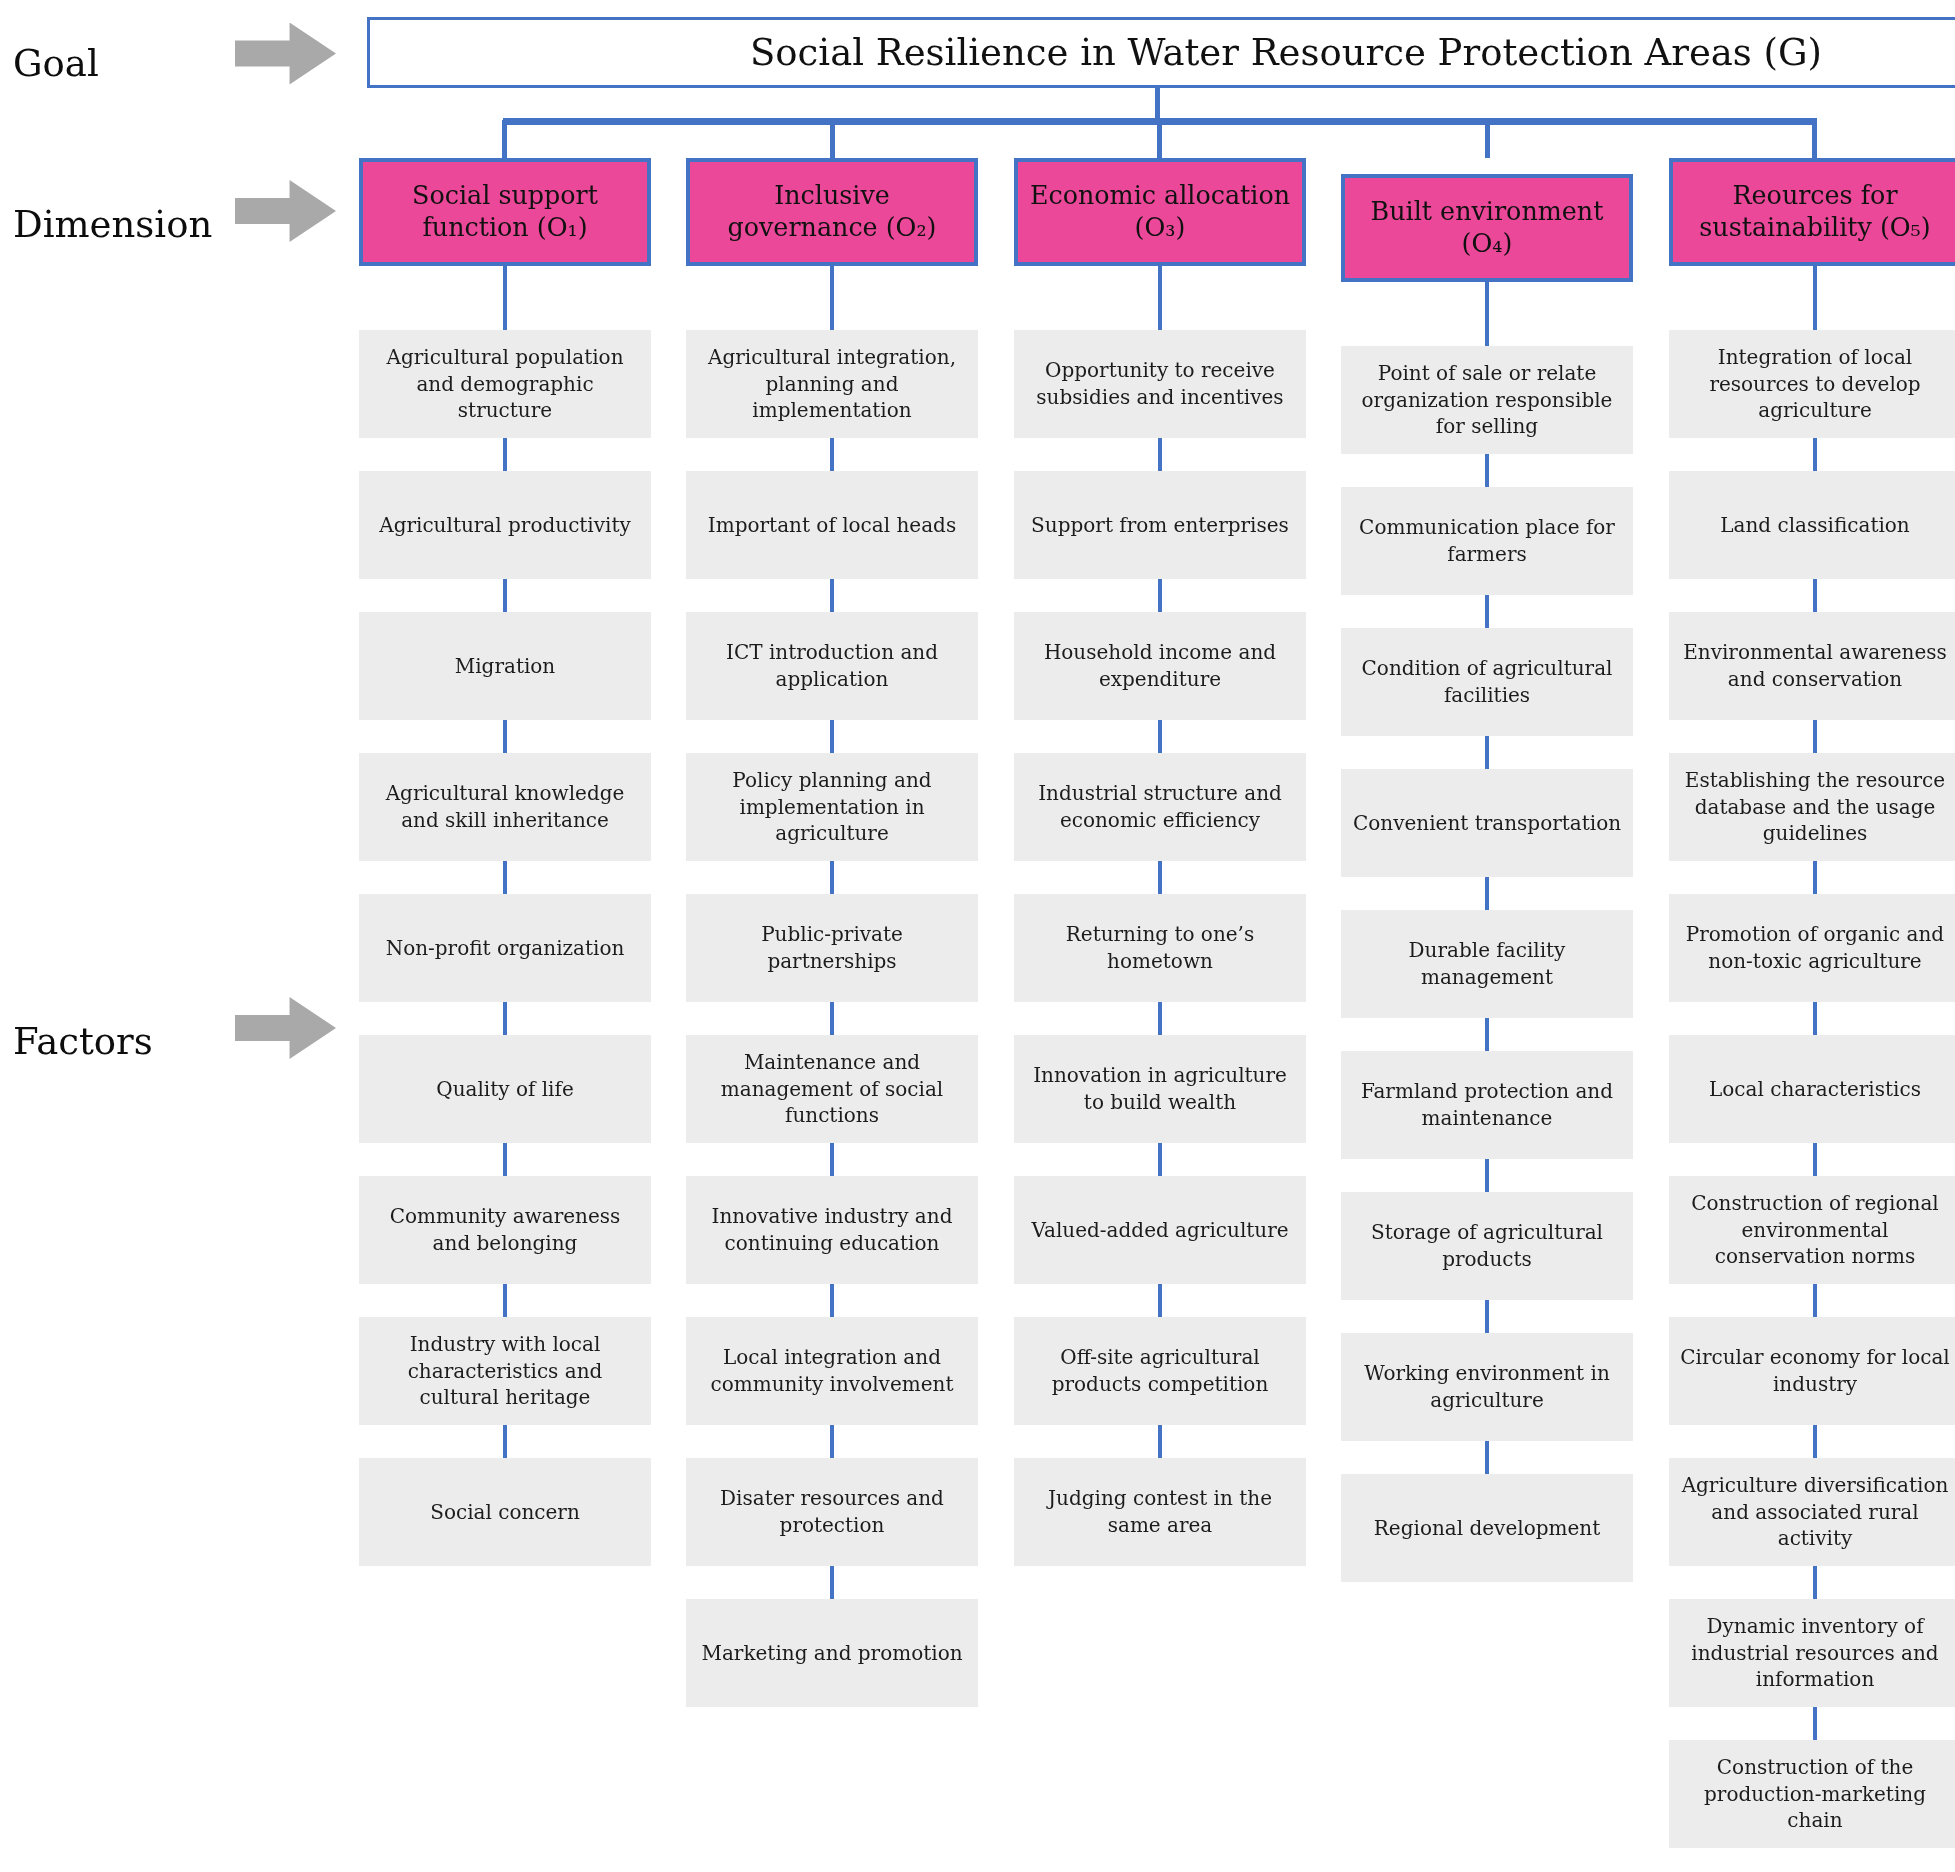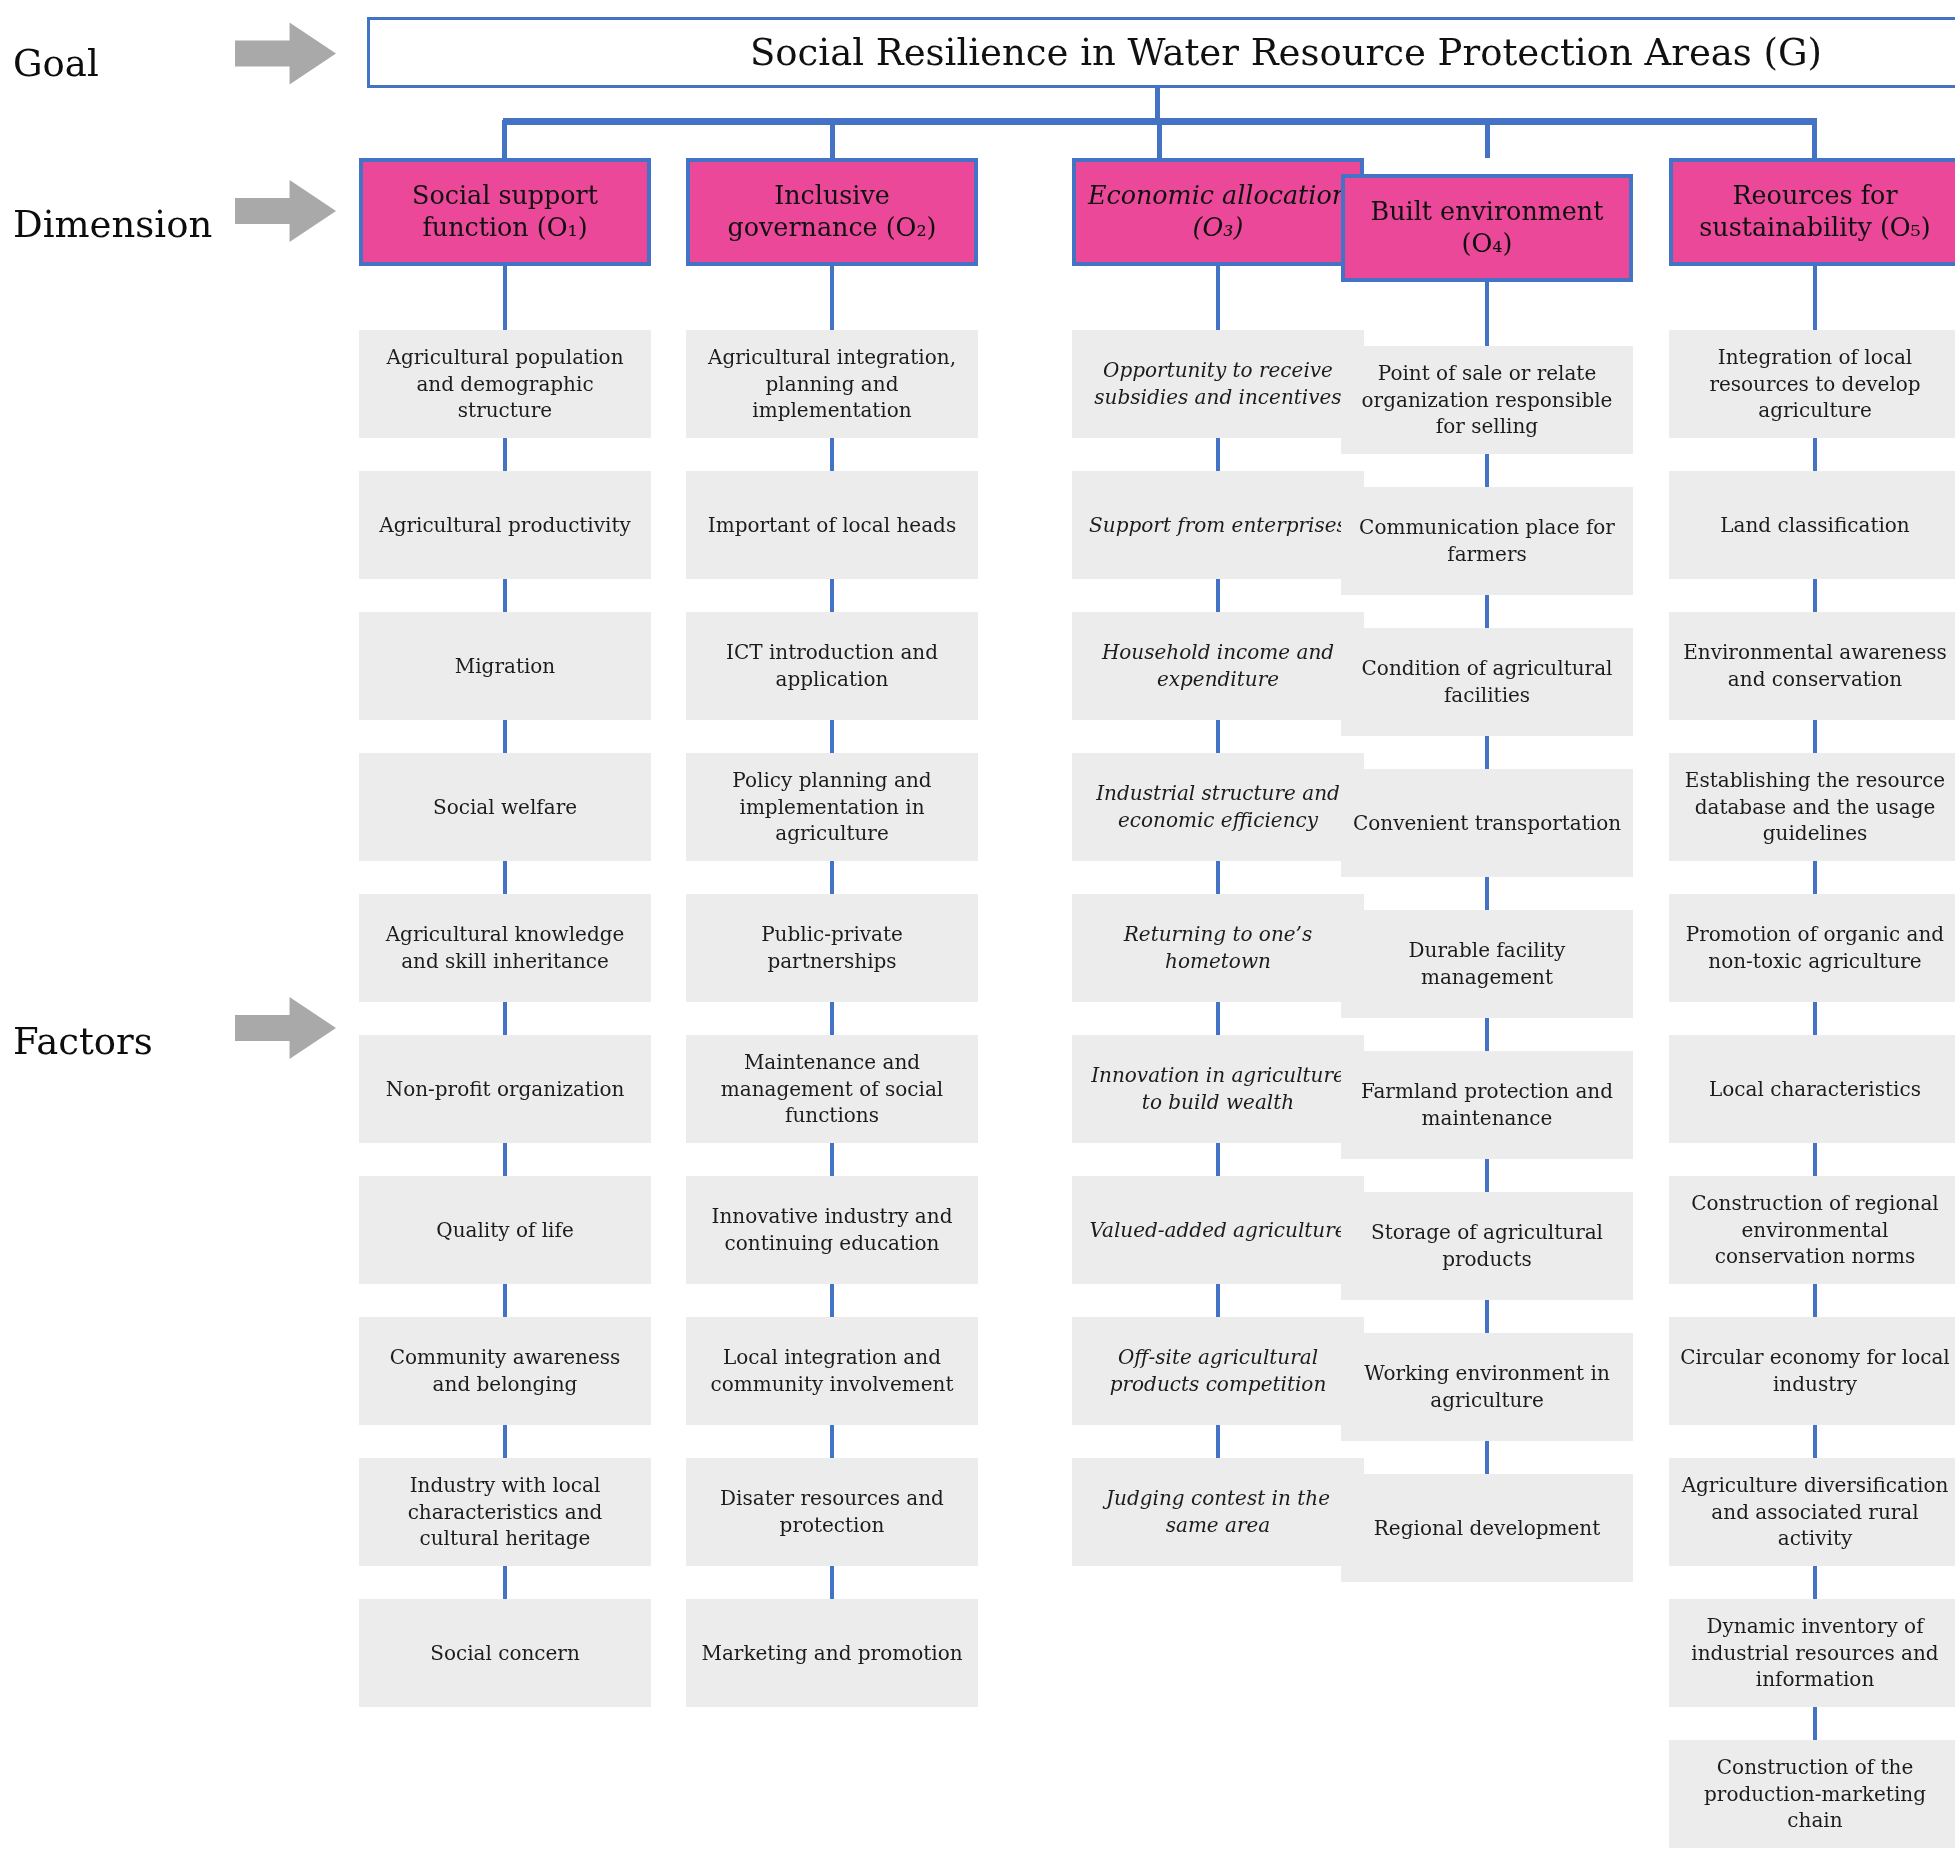--- a/index.html
+++ b/index.html
@@ -83,24 +83,20 @@
       <div class="factor-slot">
         <div class="connector"></div>
         <div class="factor-box">Agricultural productivity</div>
       </div>
       <div class="factor-slot">
         <div class="connector"></div>
         <div class="factor-box">Migration</div>
       </div>
       <div class="factor-slot">
         <div class="connector"></div>
-        <div class="factor-box">Social welfare</div>
-      </div>
-      <div class="factor-slot">
-        <div class="connector"></div>
         <div class="factor-box">Agricultural knowledge and skill inheritance</div>
       </div>
       <div class="factor-slot">
         <div class="connector"></div>
         <div class="factor-box">Non-profit organization</div>
       </div>
       <div class="factor-slot">
         <div class="connector"></div>
         <div class="factor-box">Quality of life</div>
       </div>
@@ -153,21 +149,21 @@
       </div>
       <div class="factor-slot">
         <div class="connector"></div>
         <div class="factor-box">Disater resources and protection</div>
       </div>
       <div class="factor-slot">
         <div class="connector"></div>
         <div class="factor-box">Marketing and promotion</div>
       </div>
     </div>
-    <div class="column" style="left: 1072px; font-style: italic;">
+    <div class="column" style="left: 1014px;">
       <div class="dim-box">Economic allocation (O₃)</div>
       <div class="factor-slot first">
         <div class="connector"></div>
         <div class="factor-box">Opportunity to receive subsidies and incentives</div>
       </div>
       <div class="factor-slot">
         <div class="connector"></div>
         <div class="factor-box">Support from enterprises</div>
       </div>
       <div class="factor-slot">

